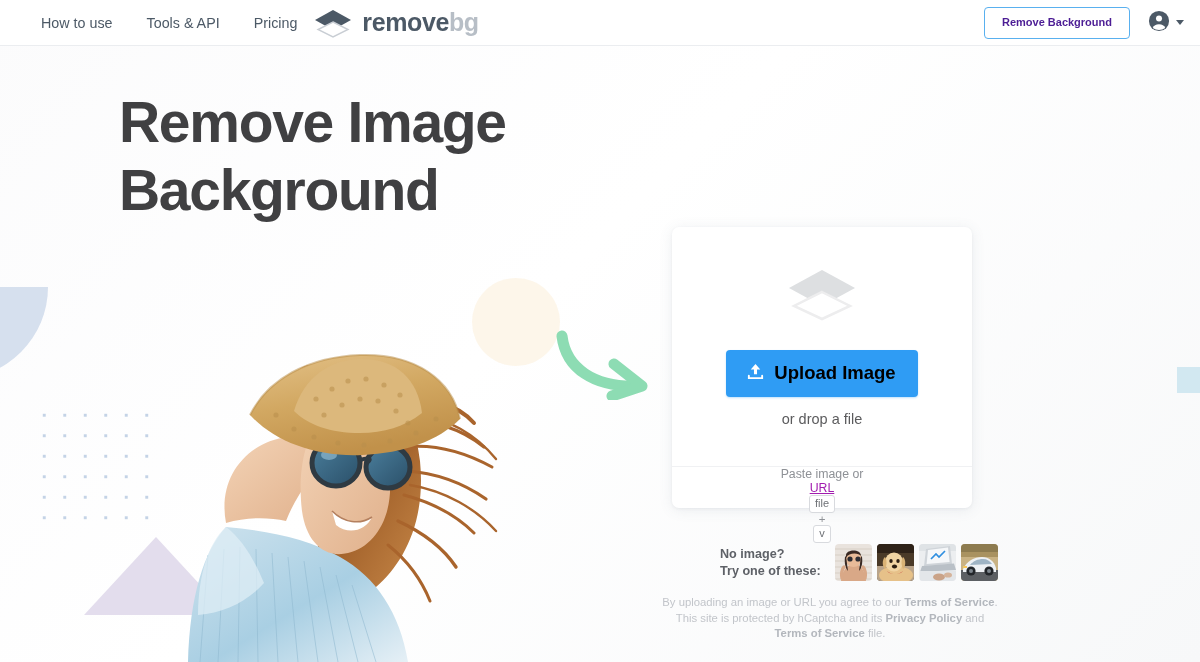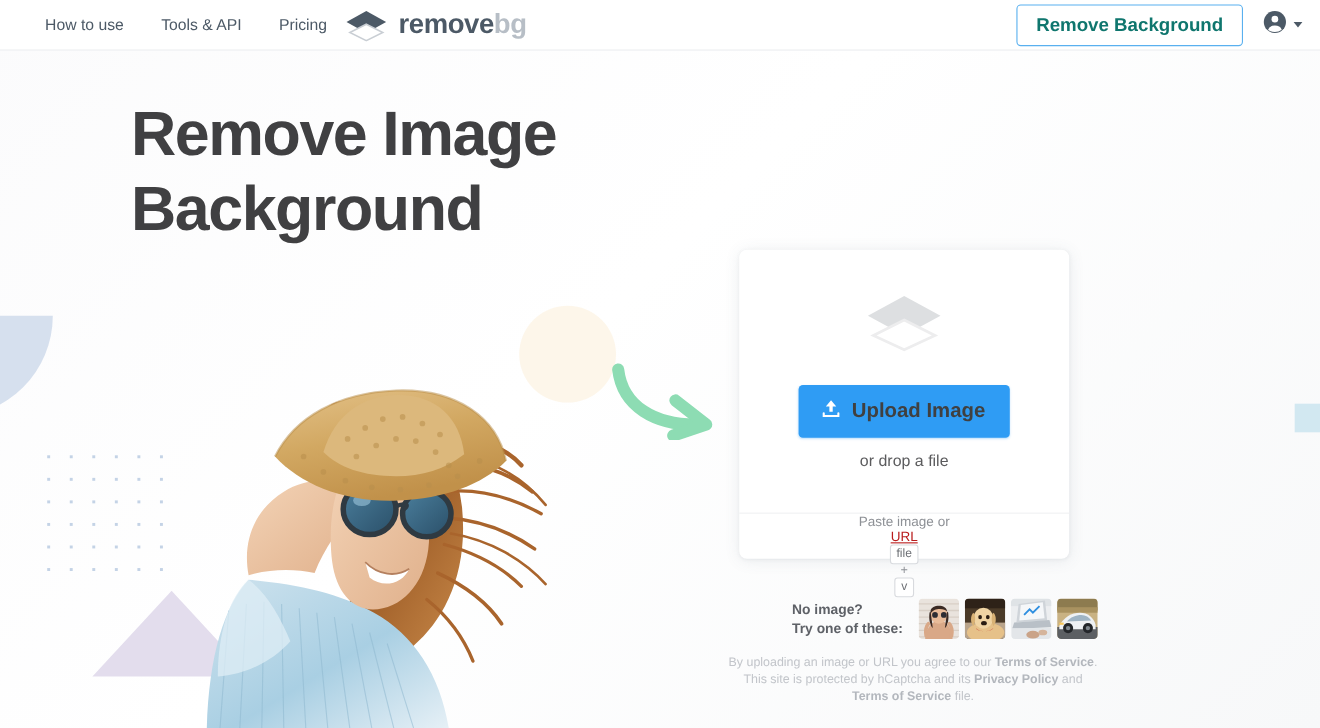--- a/index.html
+++ b/index.html
@@ -58,23 +58,23 @@
 
   #header-right {
     margin-left: auto;
     display: flex; align-items: center;
     margin-right: 16px;
     gap: 18px;
   }
   #remove-bg-btn {
     border: 1px solid #59b0ef;
     border-radius: 4px;
-    color: #0f766e;
+    color: #4c1d95;
     background: #ffffff;
-    font-size: 17px;
+    font-size: 11px;
     font-weight: 700;
     padding: 9px 17px 10px 17px;
     line-height: 1;
     cursor: pointer;
     white-space: nowrap;
     font-family: "Liberation Sans", sans-serif;
   }
   #account {
     display: flex; align-items: center; gap: 6px; cursor: pointer;
   }
@@ -179,21 +179,21 @@
     height: 240px;
     border-bottom: 1px solid #f0f1f3;
     display: flex;
     flex-direction: column;
     align-items: center;
     justify-content: center;
   }
   #upload-layers-icon { margin-bottom: 24px; }
   #upload-btn {
     background: #2f9cf4;
-    color: #404040;
+    color: #000000;
     border: none;
     border-radius: 4px;
     font-size: 18.5px;
     font-weight: 700;
     padding: 12px 22px 13px 20px;
     display: flex;
     align-items: center;
     gap: 9px;
     cursor: pointer;
     line-height: 1;
@@ -208,21 +208,21 @@
   }
   #paste-row {
     height: 40px;
     display: flex; align-items: center; justify-content: space-between;
     gap: 0;
     font-size: 12.3px;
     color: #8e9196;
     flex-direction: column;
   }
   #paste-url {
-    color: #b91c1c;
+    color: #a21caf;
     text-decoration: underline;
     cursor: pointer;
   }
   .kbd {
     border: 1px solid #d8dade;
     border-radius: 3px;
     padding: 2px 5px 3px 5px;
     font-size: 11px;
     color: #6e7176;
     background: #fff;

